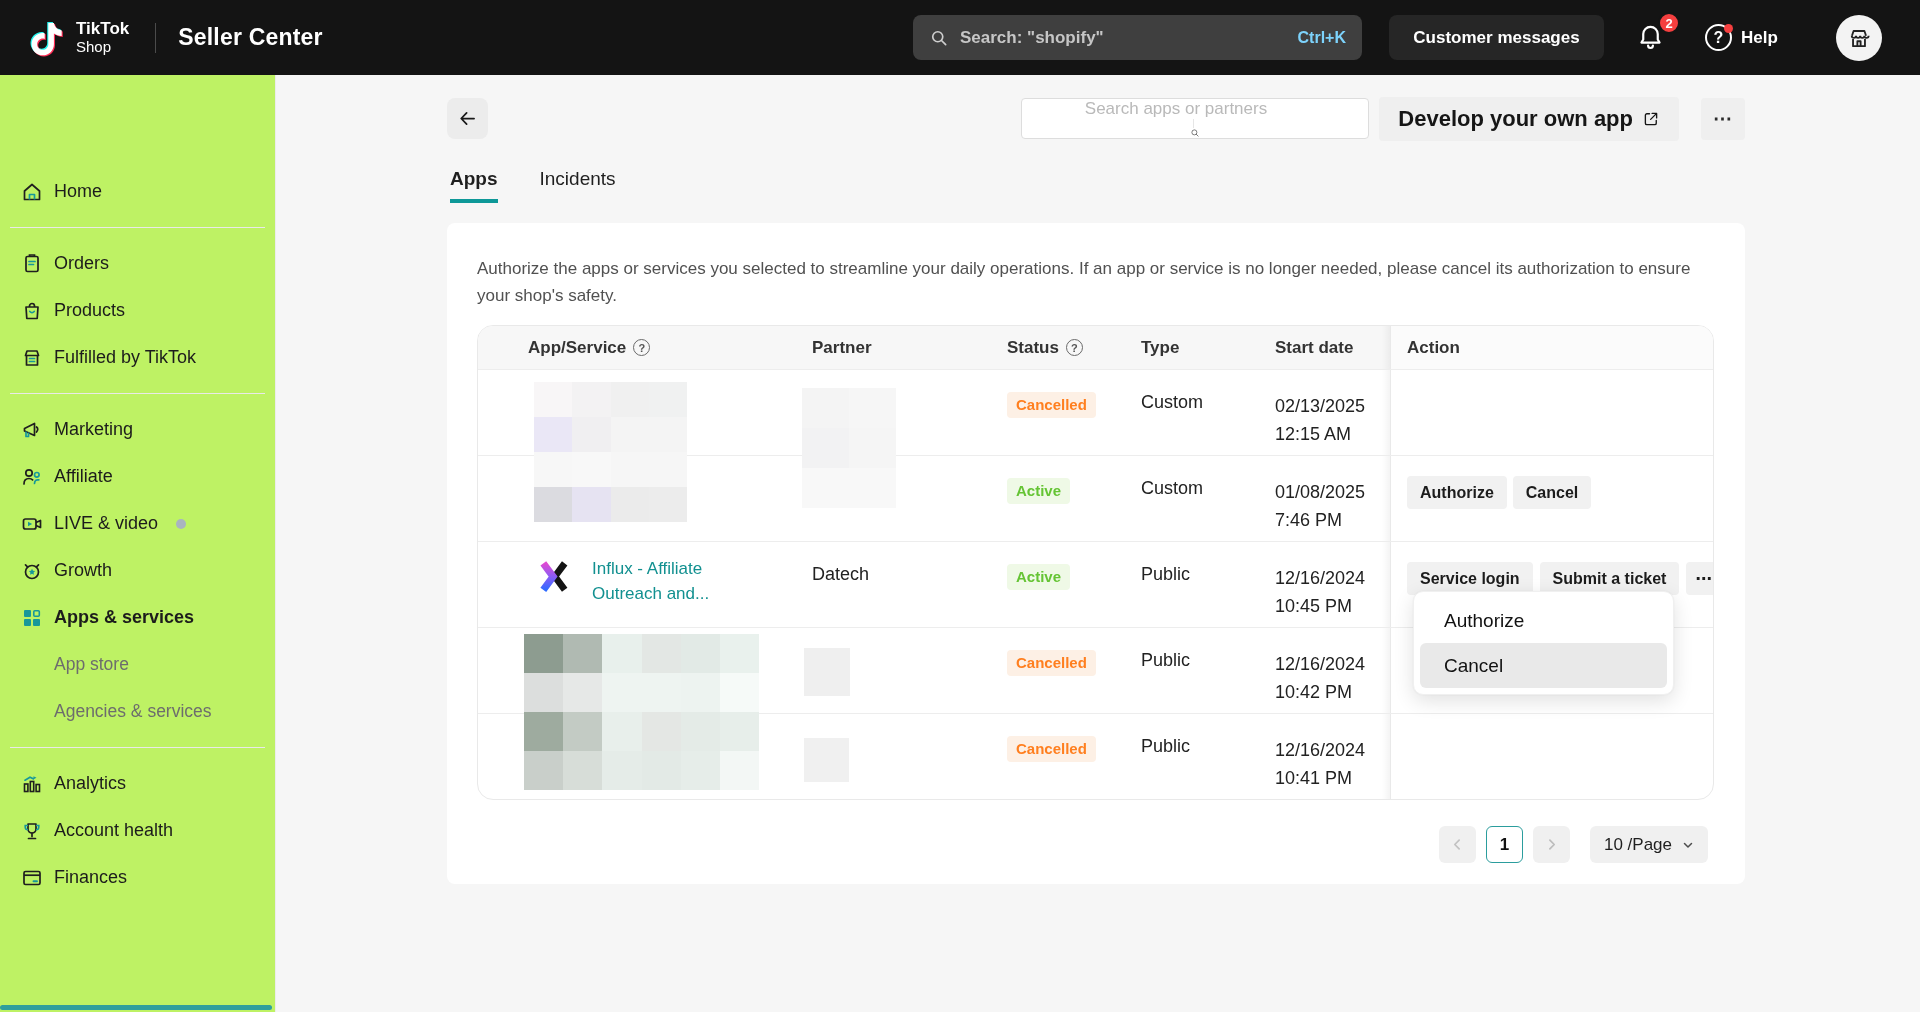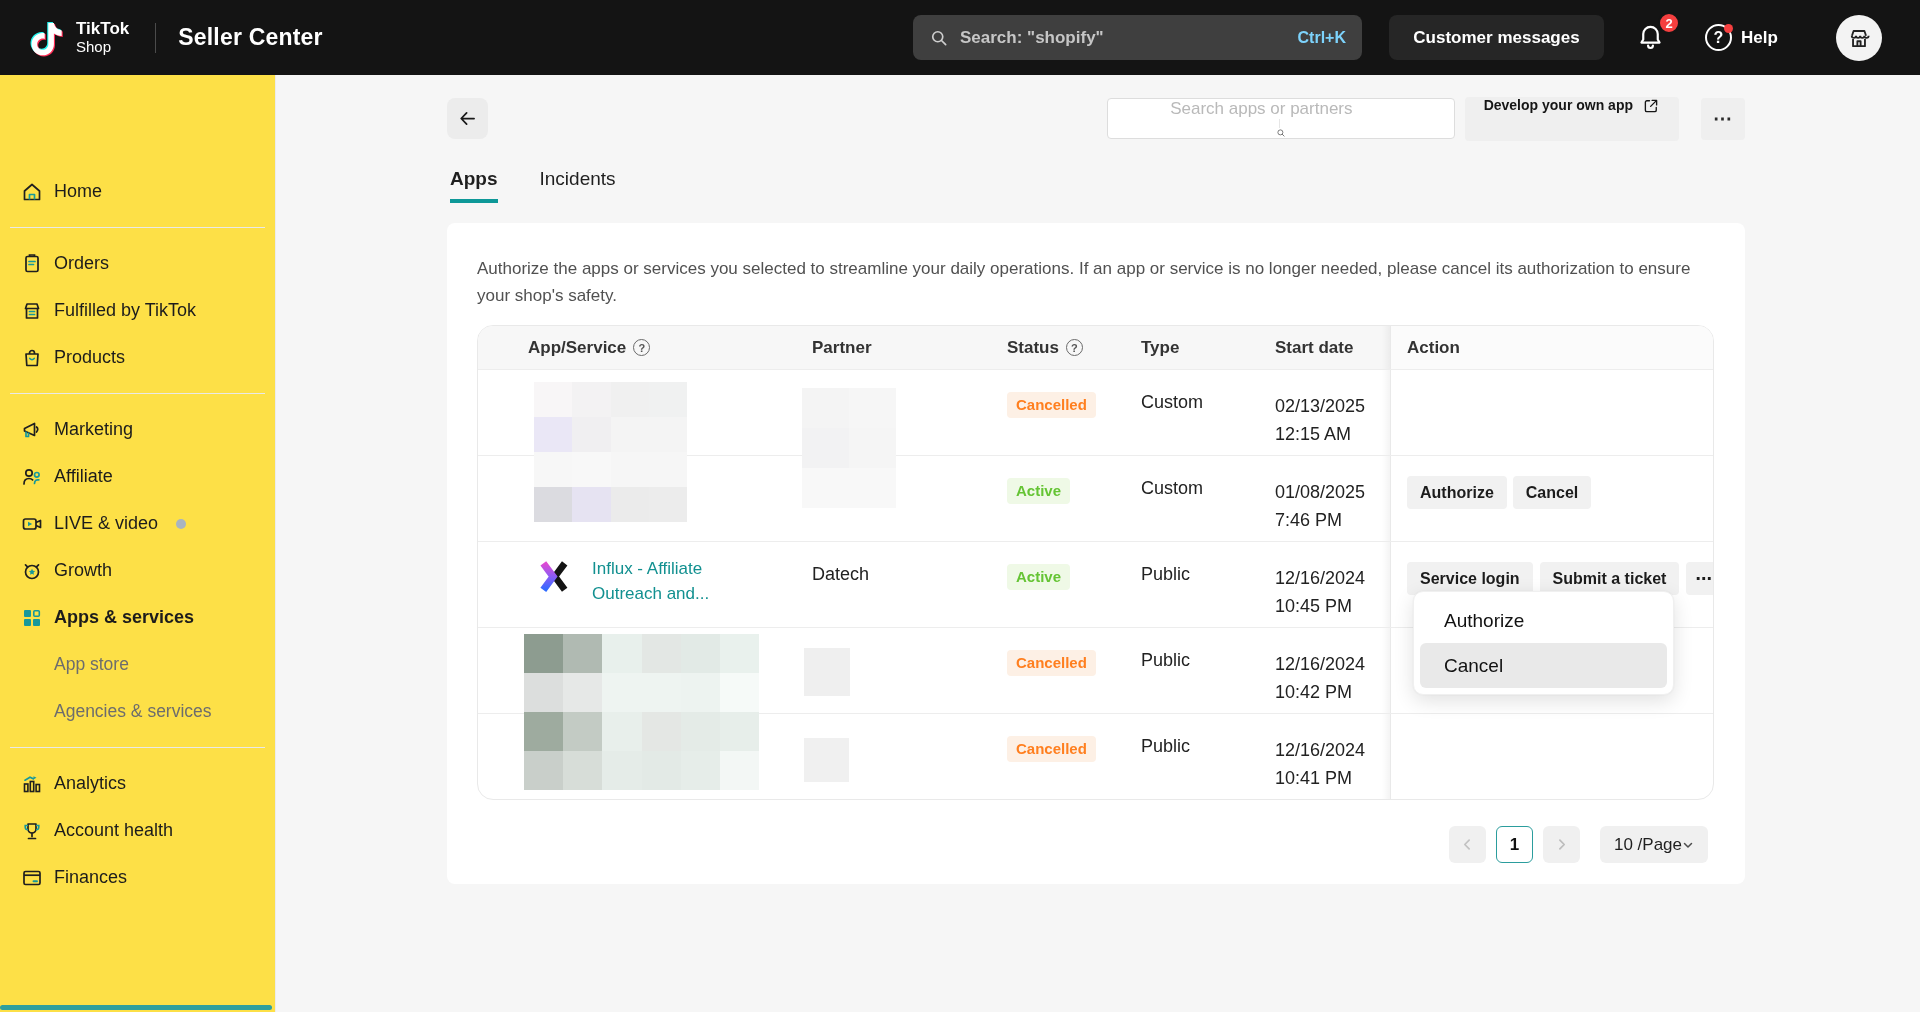--- a/index.html
+++ b/index.html
@@ -41,21 +41,21 @@
   .help-wrap{ position:absolute; left:1705px; top:24px; display:flex; align-items:center; gap:9px; cursor:pointer; }
   .q-circle{ position:relative; width:27px; height:27px; border:2px solid #fff; border-radius:50%;
     display:flex; align-items:center; justify-content:center; color:#fff; font-size:16px; font-weight:800; }
   .help-dot{ position:absolute; right:-3px; top:-2px; width:9px; height:9px; background:#f53f3f; border-radius:50%; }
   .help-label{ color:#fff; font-size:17px; font-weight:700; }
 
   .shop-avatar{ position:absolute; left:1836px; top:15px; width:46px; height:46px; border-radius:50%;
     background:#f3f3f3; display:flex; align-items:center; justify-content:center; cursor:pointer; }
 
   
-  .sidebar{ position:absolute; left:0; top:75px; width:276px; bottom:0; background:#fde047;
+  .sidebar{ position:absolute; left:0; top:75px; width:276px; bottom:0; background:#bef264;
     border-right:1px solid #ececec; padding-top:93px; z-index:20;text-align:right; }
   .sb-item{ height:47px; display:flex; align-items:center; padding-left:20px; gap:10px;
     font-size:18px; color:#1c1c1c; cursor:pointer; }
   .sb-item .sb-icon{ width:24px; height:24px; flex:0 0 24px; display:flex; align-items:center; }
   .sb-item.active{ font-weight:700; }
   .sb-sub{ padding-left:54px; color:#6d6d6d; font-size:17.5px; }
   .sb-divider{ height:1px; background:#e9e9e9; margin:12px 10px; }
   .live-dot{ width:10px; height:10px; border-radius:50%; background:#a9b4c0; margin-left:8px; }
   .sb-scroll{ position:absolute; left:0; bottom:2px; width:272px; height:5px; background:#2f9f9c; border-radius:3px; }
 
@@ -67,21 +67,21 @@
   .back-btn{ width:41px; height:41px; border:0; border-radius:8px; background:#ececec; cursor:pointer;
     display:flex; align-items:center; justify-content:center; }
   .page-title{ margin-left:18px; font-size:34px; font-weight:700; color:#111; letter-spacing:-.3px; }
   .header-right{ margin-left:auto; display:flex; align-items:center; }
   .search-field{ width:348px; height:41px; background:#fff; border:1px solid #ddd; border-radius:4px;
     display:flex; align-items:center; padding:0 28px;flex-direction:column; }
   .search-field input{ flex:1; border:0; outline:0; font-family:inherit; font-size:17px; color:#333; background:transparent; }
   .search-field input::placeholder{ color:#b9b9b9; }
   .field-divider{ width:1px; height:18px; background:#e6e6e6; margin:0 9px 0 6px; }
   .develop-btn{ margin-left:10px; height:44px; padding:0 19px; background:#efefef; border:0; border-radius:4px;
-    display:flex; gap:9px; font-family:inherit; font-size:14px; font-weight:600; color:#161616; cursor:pointer; }
+    display:flex; align-items:center; gap:9px; font-family:inherit; font-size:22px; font-weight:600; color:#161616; cursor:pointer; }
   .more-btn{ margin-left:22px; width:44px; height:42px; background:#efefef; border:0; border-radius:4px;
     font-size:19px; font-weight:800; color:#2b2b2b; cursor:pointer; letter-spacing:1px; }
 
   .tabs{ display:flex; gap:42px; margin-top:29px; padding-left:3px; }
   .tab{ font-size:19px; color:#1f1f1f; padding-bottom:9px; border-bottom:4px solid transparent; cursor:pointer; }
   .tab.active{ font-weight:700; border-bottom-color:var(--accent); }
 
   .card{ margin-top:20px; width:1298px; background:#fff; border-radius:8px; padding:32px 30px 21px 30px; }
   .card-desc{ font-size:17px; line-height:27px; color:#515151; max-width:1237px; }
 
@@ -131,21 +131,21 @@
     border-radius:6px; cursor:pointer; }
   .dd-item.hl{ background:#e9e9e9; }
 
   
   .pagination{ display:flex; justify-content:flex-end; align-items:center; margin-top:26px; margin-right:7px; gap:10px; }
   .pg-btn{ width:37px; height:37px; border:0; border-radius:6px; background:#f0f0f0; cursor:pointer;
     display:flex; align-items:center; justify-content:center; }
   .pg-current{ width:37px; height:37px; background:#fff; border:1.5px solid #2b9d9d; border-radius:6px;
     display:flex; align-items:center; justify-content:center; font-size:17px; font-weight:600; color:#111; cursor:pointer; }
   .pg-size{ margin-left:10px; height:37px; padding:0 14px; background:#f0f0f0; border:0; border-radius:6px;
-    display:flex; align-items:center; font-family:inherit; font-size:17px; color:#1f1f1f; cursor:pointer; }
+    display:flex; align-items:center; gap:10px; font-family:inherit; font-size:17px; color:#1f1f1f; cursor:pointer; }
 </style>
 </head>
 <body>
 
 <div class="screen">
 
   <header class="topbar">
     <div class="brand">
       <svg class="brand-note" viewBox="0 0 48 48">
         <path transform="translate(-1.3,-1.3)" fill="#25f4ee" d="M33.5 6c.9 4.9 4.3 8.3 9.3 8.8v6.7c-3.4 0-6.6-1-9.3-2.9v12.8c0 7.4-6 13.4-13.4 13.4S6.7 38.8 6.7 31.4 12.7 18 20.1 18c.8 0 1.6.1 2.3.2v6.9c-.7-.2-1.5-.4-2.3-.4-3.7 0-6.7 3-6.7 6.7s3 6.7 6.7 6.7 6.7-3 6.7-6.7V6h6.7z"></path>
@@ -217,37 +217,37 @@
             <path d="M9.5 4.5 V3 H14.5 V4.5" fill="none" stroke="#1f1f1f" stroke-width="1.7"></path>
             <path d="M9 9.5 H15 M9 12.5 H13.5" stroke="#17989a" stroke-width="1.7" stroke-linecap="round"></path>
           </svg>
       </span>
       <span>Orders</span>
     </div>
 
     <div class="sb-item">
       <span class="sb-icon">
         <svg width="24" height="24" viewBox="0 0 24 24">
+            <path d="M6 8 H18 L17.2 19.5 H6.8 Z" fill="none" stroke="#1f1f1f" stroke-width="1.7" stroke-linejoin="round"></path>
+            <path d="M9.5 8 V7 a2.5 2.5 0 0 1 5 0 V8" fill="none" stroke="#1f1f1f" stroke-width="1.7"></path>
+            <path d="M9.8 12.5 q2.2 2.4 4.4 0" fill="none" stroke="#17989a" stroke-width="1.7" stroke-linecap="round"></path>
+          </svg>
+      </span>
+      <span>Products</span>
+    </div>
+
+    <div class="sb-item">
+      <span class="sb-icon">
+        <svg width="24" height="24" viewBox="0 0 24 24">
             <path d="M5.5 9.5 L7 5 H17 L18.5 9.5 Z" fill="none" stroke="#1f1f1f" stroke-width="1.7" stroke-linejoin="round"></path>
             <path d="M6.5 9.5 V19 H17.5 V9.5" fill="none" stroke="#1f1f1f" stroke-width="1.7" stroke-linejoin="round"></path>
             <path d="M9.5 12.5 H14.5 M9.5 15.5 H14.5" stroke="#17989a" stroke-width="1.7" stroke-linecap="round"></path>
           </svg>
       </span>
       <span>Fulfilled by TikTok</span>
-    </div>
-
-    <div class="sb-item">
-      <span class="sb-icon">
-        <svg width="24" height="24" viewBox="0 0 24 24">
-            <path d="M6 8 H18 L17.2 19.5 H6.8 Z" fill="none" stroke="#1f1f1f" stroke-width="1.7" stroke-linejoin="round"></path>
-            <path d="M9.5 8 V7 a2.5 2.5 0 0 1 5 0 V8" fill="none" stroke="#1f1f1f" stroke-width="1.7"></path>
-            <path d="M9.8 12.5 q2.2 2.4 4.4 0" fill="none" stroke="#17989a" stroke-width="1.7" stroke-linecap="round"></path>
-          </svg>
-      </span>
-      <span>Products</span>
     </div>
 
     <div class="sb-divider"></div>
 
     <div class="sb-item">
       <span class="sb-icon">
         <svg width="24" height="24" viewBox="0 0 24 24">
             <path d="M4.5 10.5 L14.5 5.5 V17.5 L4.5 13 Z" fill="none" stroke="#1f1f1f" stroke-width="1.7" stroke-linejoin="round"></path>
             <path d="M16.5 9 q2.5 2 0 5" fill="none" stroke="#1f1f1f" stroke-width="1.7" stroke-linecap="round"></path>
             <path d="M6 13.5 V18.5 H8.5 V14.5" fill="none" stroke="#17989a" stroke-width="1.7" stroke-linejoin="round"></path>

